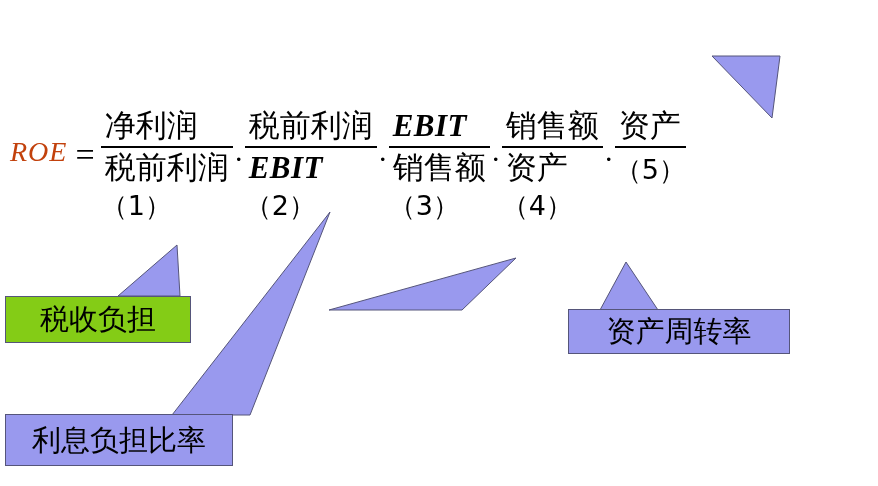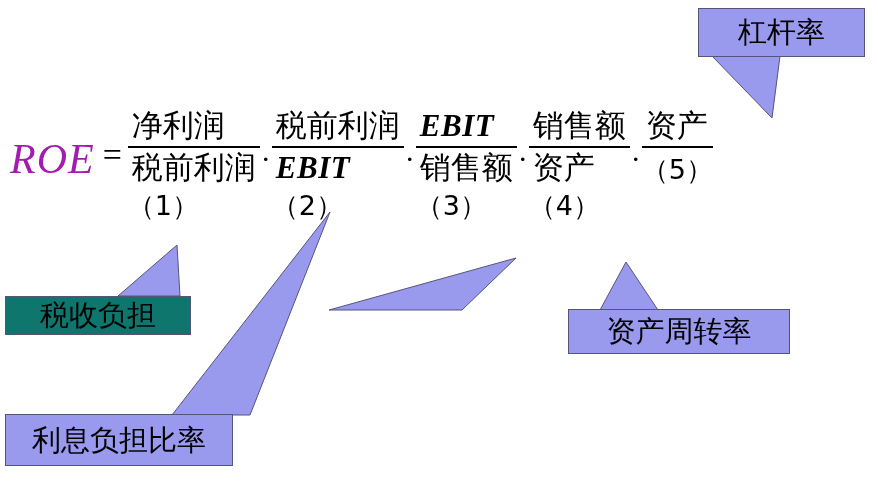--- a/index.html
+++ b/index.html
@@ -21,25 +21,25 @@
     position: absolute;
     left: 10px;
     top: 108px;
     display: flex;
     align-items: flex-start;
     height: 140px;
   }
   .roe-label {
     font-family: "Liberation Serif", "DejaVu Serif", serif;
     font-style: italic;
-    font-size: 42px;
+    font-size: 28px;
     line-height: 1;
     margin-top: 30px;
     letter-spacing: 1px;
-    color: #a21caf;
+    color: #c2410c;
   }
   .eq {
     font-family: "Liberation Serif", "DejaVu Serif", serif;
     font-size: 34px;
     line-height: 1;
     margin: 30px 6px 0 8px;
     color: #000;
   }
   .dot {
     font-family: "Liberation Serif", "DejaVu Serif", serif;
@@ -167,25 +167,22 @@
 
     <span class="dot">·</span>
 
     <div class="frac">
       <div class="num">资产</div>
       <div class="bar"></div>
       <div class="idx">（5）</div>
     </div>
   </div>
 
-  <div class="callout" style="left:698px; top:8px; width:167px; height:49px; background:#9999EE;">
-    <span class="ctext">杠杆率</span>
-  </div>
 
-  <div class="callout" style="left:5px; top:296px; width:186px; height:39px; background:#0f766e;">
+  <div class="callout" style="left:5px; top:296px; width:186px; height:47px; background:#84cc16;">
     <span class="ctext">税收负担</span>
   </div>
 
   <div class="callout" style="left:5px; top:414px; width:228px; height:52px; background:#9999EE;">
     <span class="ctext">利息负担比率</span>
   </div>
 
 
   <div class="callout" style="left:568px; top:309px; width:222px; height:45px; background:#9999EE;">
     <span class="ctext">资产周转率</span>

